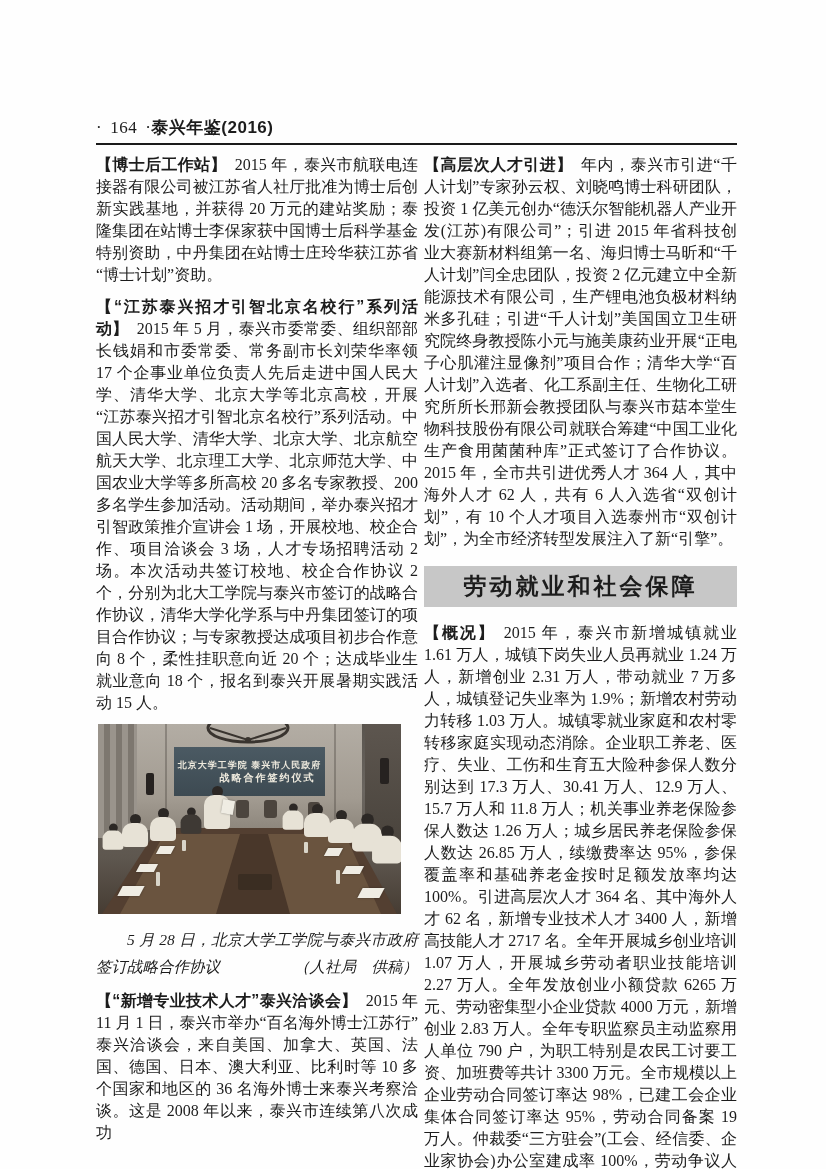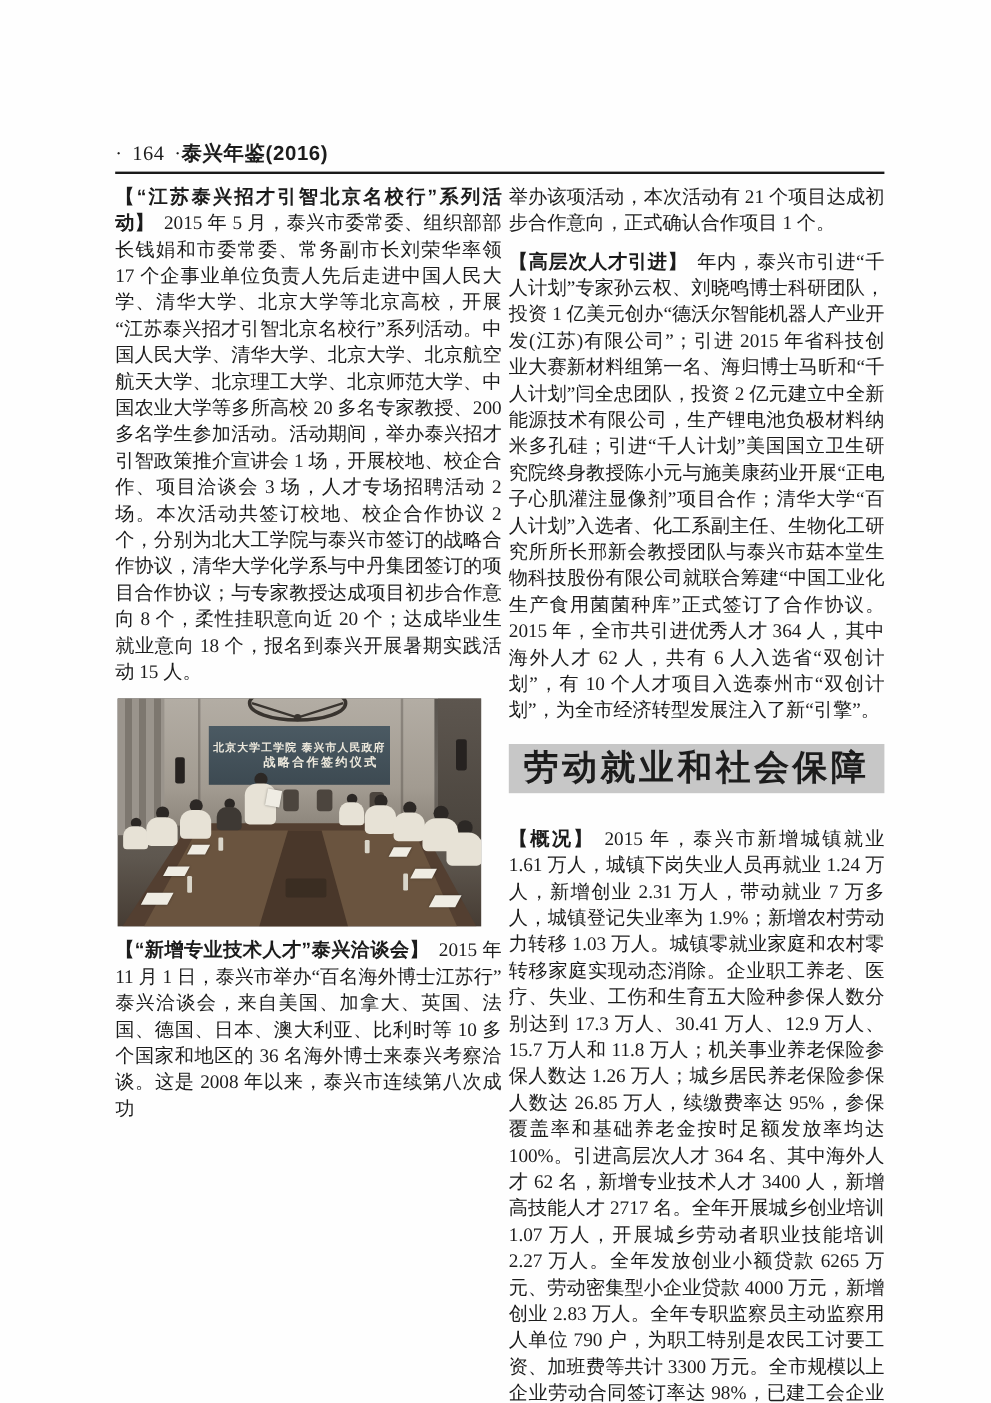--- a/index.html
+++ b/index.html
@@ -73,41 +73,44 @@
     font-style:italic;font-size:15.5px;line-height:27px;
     text-indent:2em;text-align:justify;
   }
   .caption .credit{
     position:absolute;right:0;top:27px;
     font-style:italic;background:#fefefe;padding-left:8px;
   }
   
   .section-box{
     background:#c7c7c7;
-    margin:16px 0 28px 0;
+    margin:16px 0 15px 0;
     padding:9px 0 10px 0;
     text-align:center;
     font-family:"Liberation Sans","DejaVu Sans",sans-serif;
-    font-weight:bold;font-size:29px;letter-spacing:3px;
+    font-weight:bold;font-size:23px;letter-spacing:3px;
     text-indent:0;
   }
 </style>
 </head>
 <body>
 
 <div class="page">
 
   <div class="running-head">
     <span>·</span><span class="num">164</span><span>·</span><span class="book">泰兴年鉴(2016)</span>
   </div>
   <div class="head-rule"></div>
 
   <div class="col col-left">
 
 
+    <p class="para">
+      <span class="entry-label">【博士后工作站】</span><span>2015 年，泰兴市航联电连接器有限公司被江苏省人社厅批准为博士后创新实践基地，并获得 20 万元的建站奖励；泰隆集团在站博士李保家获中国博士后科学基金特别资助，中丹集团在站博士庄玲华获江苏省“博士计划”资助。</span>
+    </p>
 
     <p class="para">
       <span class="entry-label">【“江苏泰兴招才引智北京名校行”系列活动】</span><span>2015 年 5 月，泰兴市委常委、组织部部长钱娟和市委常委、常务副市长刘荣华率领 17 个企事业单位负责人先后走进中国人民大学、清华大学、北京大学等北京高校，开展“江苏泰兴招才引智北京名校行”系列活动。中国人民大学、清华大学、北京大学、北京航空航天大学、北京理工大学、北京师范大学、中国农业大学等多所高校 20 多名专家教授、200 多名学生参加活动。活动期间，举办泰兴招才引智政策推介宣讲会 1 场，开展校地、校企合作、项目洽谈会 3 场，人才专场招聘活动 2 场。本次活动共签订校地、校企合作协议 2 个，分别为北大工学院与泰兴市签订的战略合作协议，清华大学化学系与中丹集团签订的项目合作协议；与专家教授达成项目初步合作意向 8 个，柔性挂职意向近 20 个；达成毕业生就业意向 18 个，报名到泰兴开展暑期实践活动 15 人。</span>
     </p>
 
     <div class="photo">
       <div class="curtain"></div>
       <div class="wall"></div>
       <div class="wall-seam" style="left:22%;"></div>
       <div class="wall-seam" style="left:78%;"></div>
@@ -187,31 +190,32 @@
       <div class="paper" style="left:22px;top:162px;width:22px;height:10px;"></div>
       <div class="paper" style="left:228px;top:124px;"></div>
       <div class="paper" style="left:246px;top:142px;width:18px;"></div>
       <div class="paper" style="left:262px;top:164px;width:22px;height:10px;"></div>
       <div class="bottle" style="left:84px;top:116px;"></div>
       <div class="bottle" style="left:206px;top:118px;"></div>
       <div class="bottle" style="left:238px;top:146px;height:14px;"></div>
       <div class="bottle" style="left:58px;top:148px;height:14px;"></div>
     </div>
 
+    <div class="caption">
+      <span>5 月 28 日，北京大学工学院与泰兴市政府签订战略合作协议</span>
+      <span class="credit">（人社局　供稿）</span>
+    </div>
 
     <p class="para" style="margin-top:10px;">
       <span class="entry-label">【“新增专业技术人才”泰兴洽谈会】</span><span>2015 年 11 月 1 日，泰兴市举办“百名海外博士江苏行”泰兴洽谈会，来自美国、加拿大、英国、法国、德国、日本、澳大利亚、比利时等 10 多个国家和地区的 36 名海外博士来泰兴考察洽谈。这是 2008 年以来，泰兴市连续第八次成功</span>
     </p>
   </div>
 
   <div class="col col-right">
 
-    <p class="para">
-      <span>举办该项活动，本次活动有 21 个项目达成初步合作意向，正式确认合作项目 1 个。</span>
-    </p>
 
     <p class="para">
       <span class="entry-label">【高层次人才引进】</span><span>年内，泰兴市引进“千人计划”专家孙云权、刘晓鸣博士科研团队，投资 1 亿美元创办“德沃尔智能机器人产业开发(江苏)有限公司”；引进 2015 年省科技创业大赛新材料组第一名、海归博士马昕和“千人计划”闫全忠团队，投资 2 亿元建立中全新能源技术有限公司，生产锂电池负极材料纳米多孔硅；引进“千人计划”美国国立卫生研究院终身教授陈小元与施美康药业开展“正电子心肌灌注显像剂”项目合作；清华大学“百人计划”入选者、化工系副主任、生物化工研究所所长邢新会教授团队与泰兴市菇本堂生物科技股份有限公司就联合筹建“中国工业化生产食用菌菌种库”正式签订了合作协议。2015 年，全市共引进优秀人才 364 人，其中海外人才 62 人，共有 6 人入选省“双创计划”，有 10 个人才项目入选泰州市“双创计划”，为全市经济转型发展注入了新“引擎”。</span>
     </p>
 
     <div class="section-box">
       <span>劳动就业和社会保障</span>
     </div>
 
     <p class="para">

